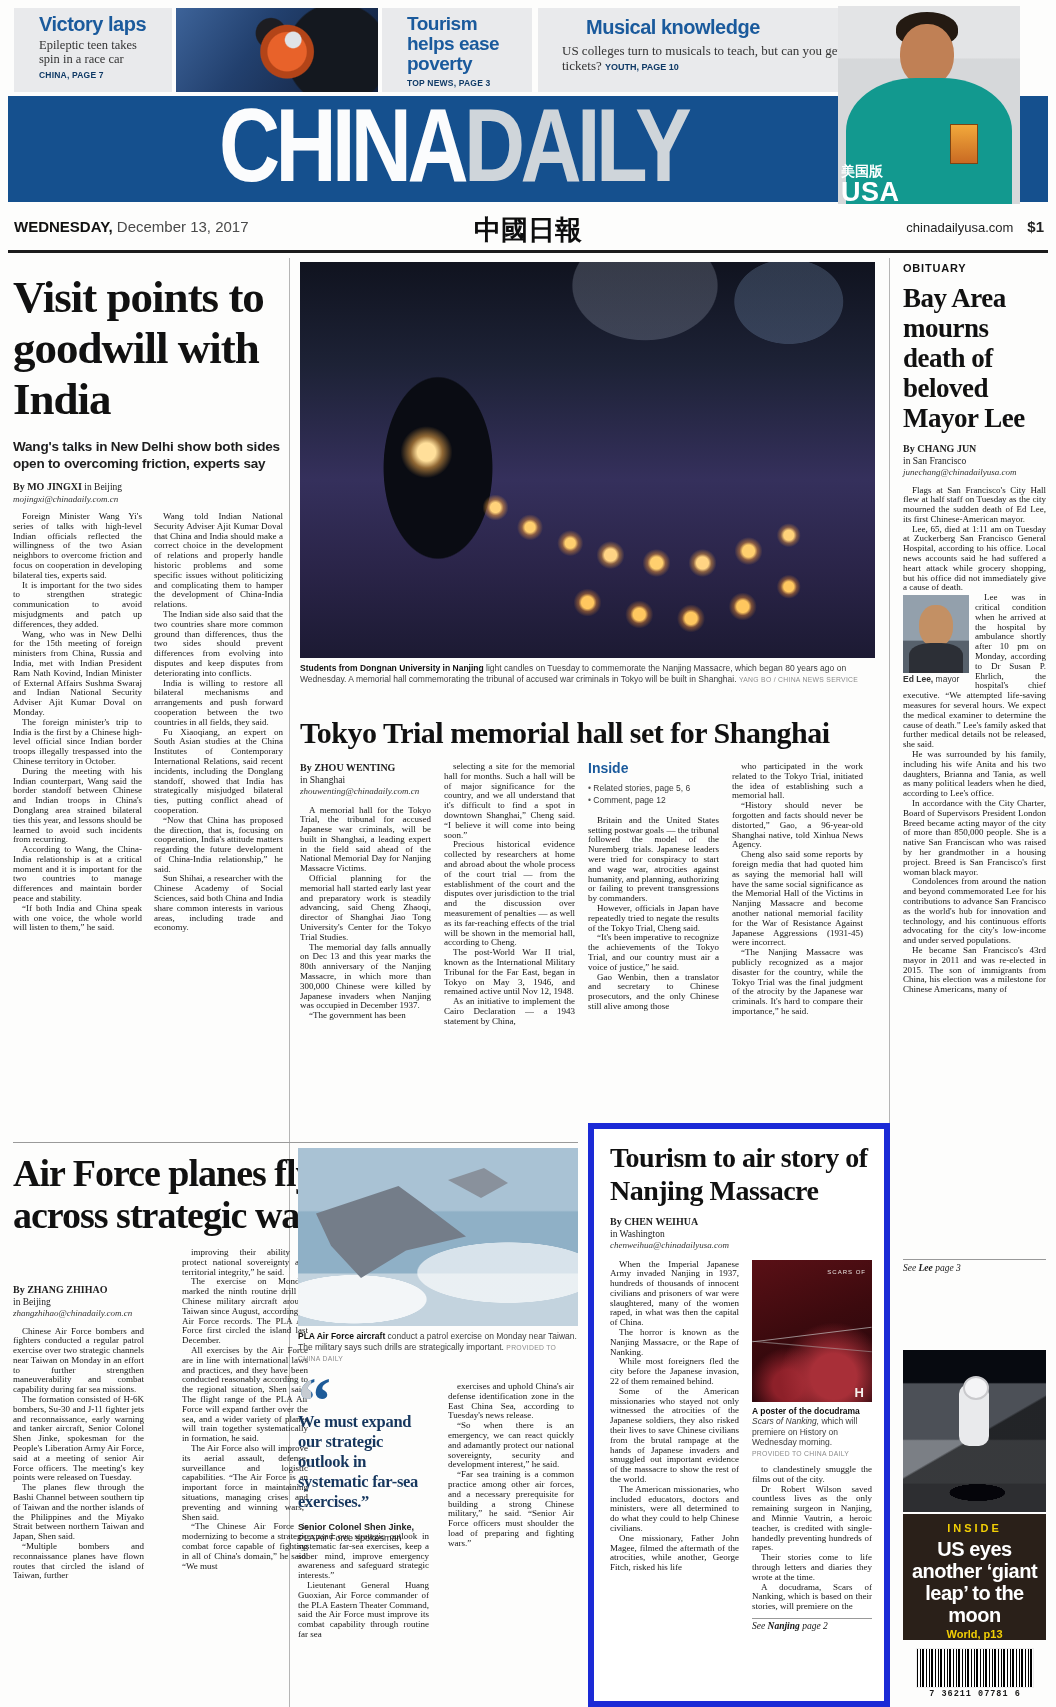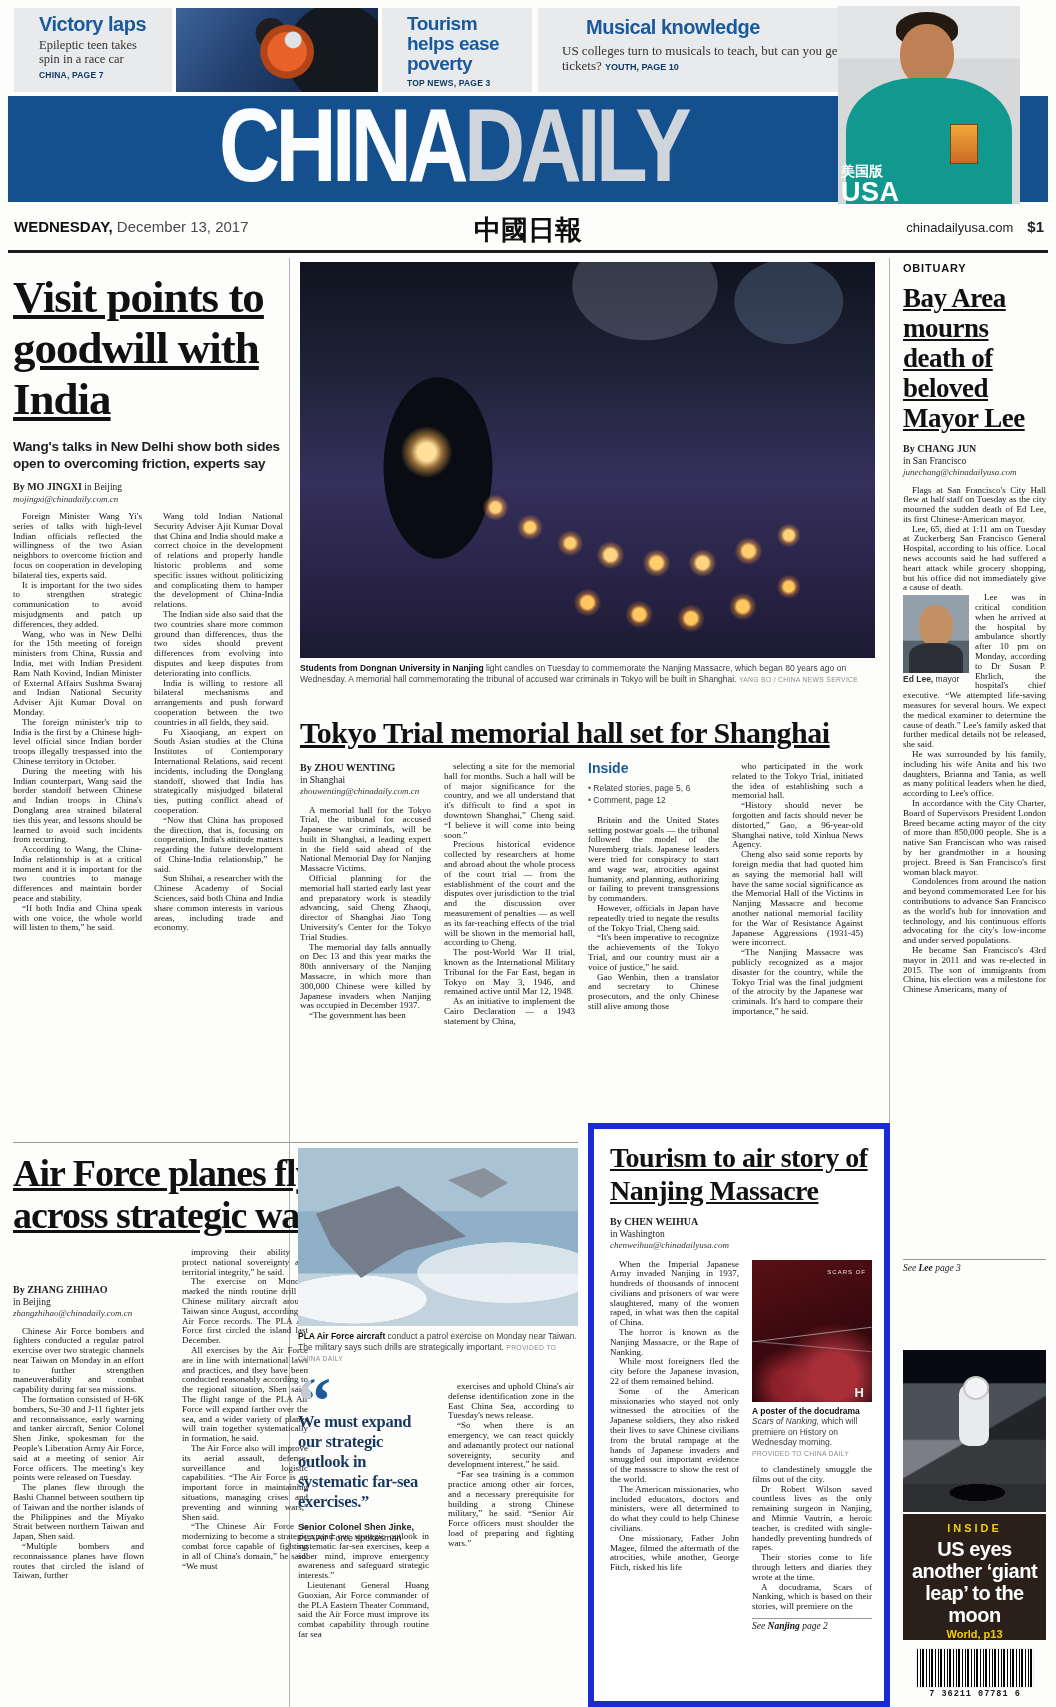--- a/index.html
+++ b/index.html
@@ -42,21 +42,21 @@
   #dateline .date{position:absolute;left:6px;top:14px;font-size:15px;color:#4a4a4a;}
   #dateline .date b{color:#111;}
   #dateline .cnlogo{position:absolute;left:0;right:0;top:8px;text-align:center;font-size:27px;font-weight:bold;
      font-family:"Liberation Serif",serif;color:#0e0e0e;}
   #dateline .right{position:absolute;right:4px;top:14px;font-size:13px;color:#222;}
   #dateline .right b{font-size:15px;margin-left:14px;}
   
   .vrule{position:absolute;width:1px;background:#b5b5b5;}
   .hrule{position:absolute;height:1px;background:#9a9a9a;}
   
-  .headline{font-weight:bold;color:#111;letter-spacing:-0.5px;text-decoration:underline;}
+  .headline{font-weight:bold;color:#111;letter-spacing:-0.5px;}
   .byline{font-size:9.5px;line-height:11.5px;color:#222;}
   .byline b{font-size:10px;}
   .byline .email{font-style:italic;font-size:9px;color:#333;display:block;}
   .paras p{margin:0;text-indent:9px;text-align:justify;}
   .bodytext{font-size:9px;line-height:9.8px;color:#141414;}
   .caption{font-family:"Liberation Sans",sans-serif;font-size:8.5px;line-height:10.5px;color:#3c3c3c;}
   .caption b{color:#111;}
   .credit{font-family:"Liberation Sans",sans-serif;font-size:6.8px;color:#8b8b8b;letter-spacing:.3px;}
   .see-line{font-style:italic;font-size:9.5px;border-top:1px solid #999;padding-top:3px;}
   .see-line b{font-style:italic;}
@@ -263,21 +263,21 @@
         <div class="paras">
             <p>A memorial hall for the Tokyo Trial, the tribunal for accused Japanese war criminals, will be built in Shanghai, a leading expert in the field said ahead of the National Memorial Day for Nanjing Massacre Victims.</p>
             <p>Official planning for the memorial hall started early last year and preparatory work is steadily advancing, said Cheng Zhaoqi, director of Shanghai Jiao Tong University's Center for the Tokyo Trial Studies.</p>
             <p>The memorial day falls annually on Dec 13 and this year marks the 80th anniversary of the Nanjing Massacre, in which more than 300,000 Chinese were killed by Japanese invaders when Nanjing was occupied in December 1937.</p>
             <p>“The government has been</p>
           </div>
       </div>
       <div class="col paras">
           <p>selecting a site for the memorial hall for months. Such a hall will be of major significance for the country, and we all understand that it's difficult to find a spot in downtown Shanghai,” Cheng said. “I believe it will come into being soon.”</p>
           <p>Precious historical evidence collected by researchers at home and abroad about the whole process of the court trial — from the establishment of the court and the disputes over jurisdiction to the trial and the discussion over measurement of penalties — as well as its far-reaching effects of the trial will be shown in the memorial hall, according to Cheng.</p>
-          <p>The post-World War II trial, known as the International Military Tribunal for the Far East, began in Tokyo on May 3, 1946, and remained active until Mar 12, 1948.</p>
+          <p>The post-World War II trial, known as the International Military Tribunal for the Far East, began in Tokyo on May 3, 1946, and remained active until Nov 12, 1948.</p>
           <p>As an initiative to implement the Cairo Declaration — a 1943 statement by China,</p>
         </div>
       <div class="col">
         <div class="inside-box">
           <div class="in-title">Inside</div>
           <div class="paras">
               <p>Related stories, page 5, 6</p>
               <p>Comment, page 12</p>
             </div>
         </div>

